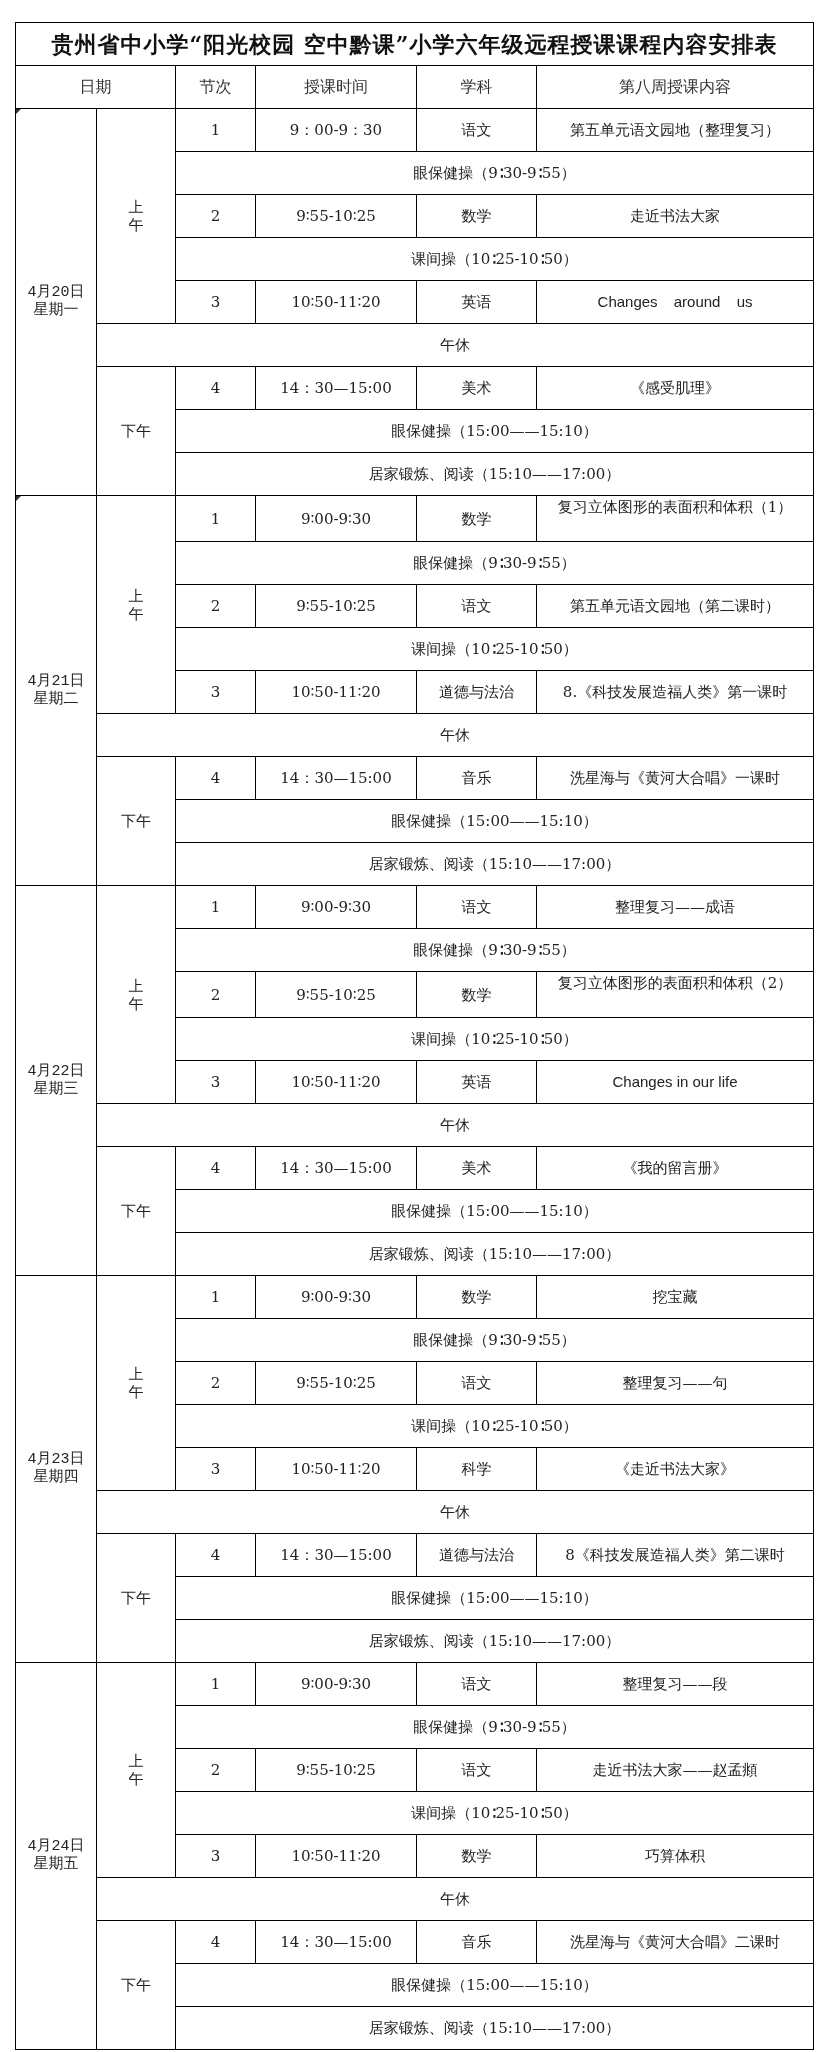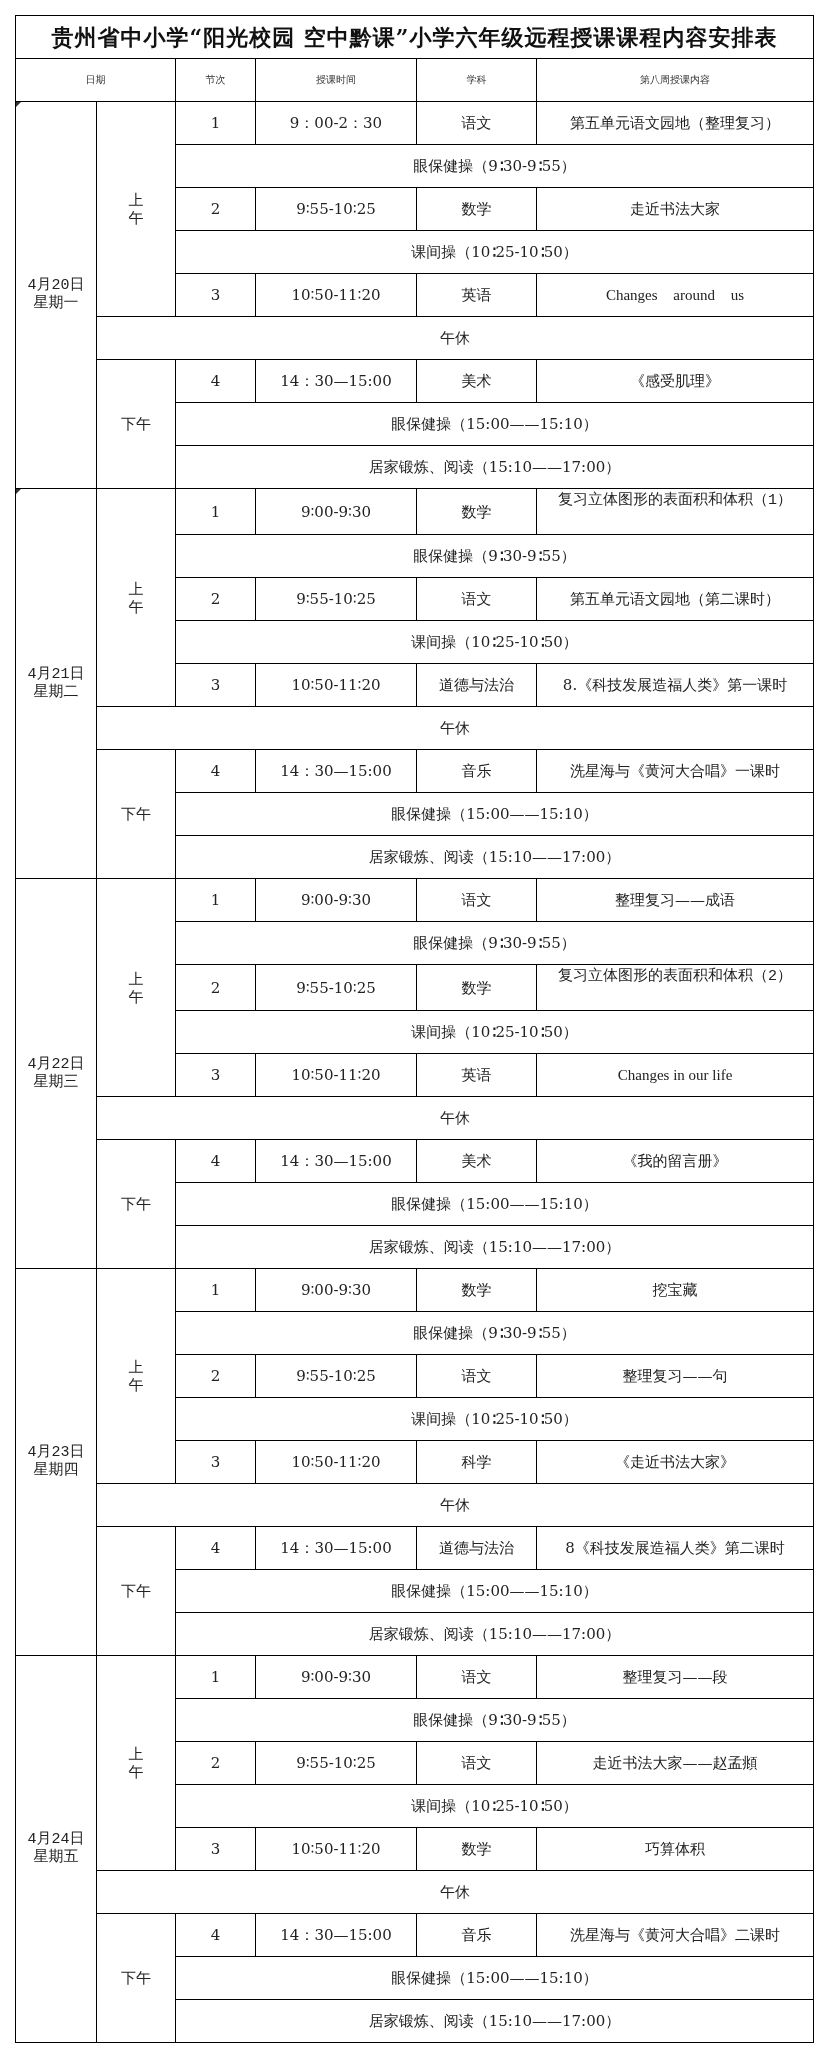--- a/index.html
+++ b/index.html
@@ -1,35 +1,35 @@
 <!DOCTYPE html>
 <html><head>
 <meta charset="utf-8">
 <style>
   html, body { margin: 0; padding: 0; background: #ffffff; }
   body { width: 830px; height: 2052px; position: relative; overflow: hidden;
          font-family: "DejaVu Serif", "Liberation Serif", serif; color: #222; }
   table.sched {
-    position: absolute; left: 15px; top: 15px;
+    position: absolute; left: 15px; top: 22px;
     border-collapse: collapse; table-layout: fixed;
     width: 798px;
   }
   table.sched td {
     border: 1px solid #000;
     text-align: center; vertical-align: middle;
     padding: 0; font-size: 15px; line-height: 18px;
     overflow: hidden; position: relative;
   }
   tr.title td { height: 42px; font-size: 22px; font-weight: bold; letter-spacing: 1px; color: #111; }
-  tr.head td { height: 42px; font-size: 10px; color: #333; }
+  tr.head td { height: 42px; font-size: 16px; color: #333; }
   tr.r td { height: 42px; }
   td.date { font-size: 16px; line-height: 26px; font-family: Liberation Mono, monospace; }
   td.ampm { font-size: 16px; line-height: 26px; }
-  td.content.two-line { font-size: 15px; line-height: 17px; vertical-align: top; padding-top: 3px; font-family: Liberation Mono, monospace; }
-  td.mono { font-family: Liberation Serif, serif; font-size: 14px; }
+  td.content.two-line { font-size: 15px; line-height: 17px; vertical-align: top; padding-top: 3px; }
+  td.mono { font-family: Liberation Sans, sans-serif; font-size: 14px; }
   .corner-mark {
     position: absolute; left: 0; top: 0; width: 0; height: 0;
     border-top: 5px solid #333; border-right: 5px solid transparent;
   }
   .wide-sp { word-spacing: 12px; }
 </style>
 </head>
 <body>
 
 <table class="sched">
@@ -50,21 +50,21 @@
       <td>节次</td>
       <td>授课时间</td>
       <td>学科</td>
       <td>第八周授课内容</td>
     </tr>
   <tr class="r">
          <td class="date" rowspan="9"><span class="corner-mark"></span><span>4月20日</span><br><span>星期一</span></td>
          <td class="ampm" rowspan="5"><span style="white-space:pre-line">上
 午</span></td>
          <td>1</td>
-        <td>9：00-2：30</td>
+        <td>9：00-9：30</td>
         <td>语文</td>
         <td class="content">第五单元语文园地（整理复习）</td>
        </tr>
       <tr class="r">
         <td colspan="4">眼保健操（9∶30-9∶55）</td>
       </tr>
       <tr class="r">
         <td>2</td>
         <td>9∶55-10∶25</td>
         <td>数学</td>

